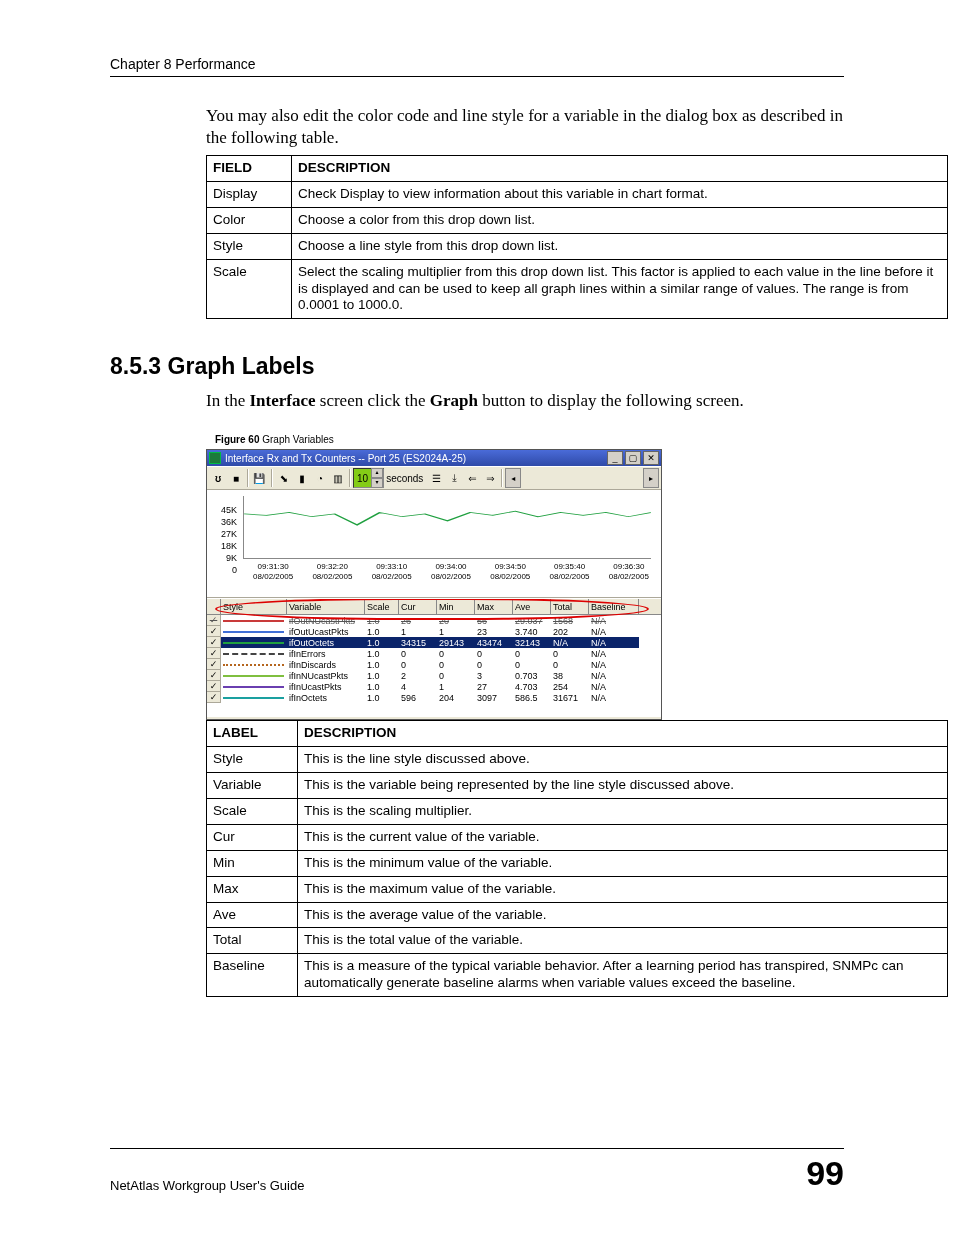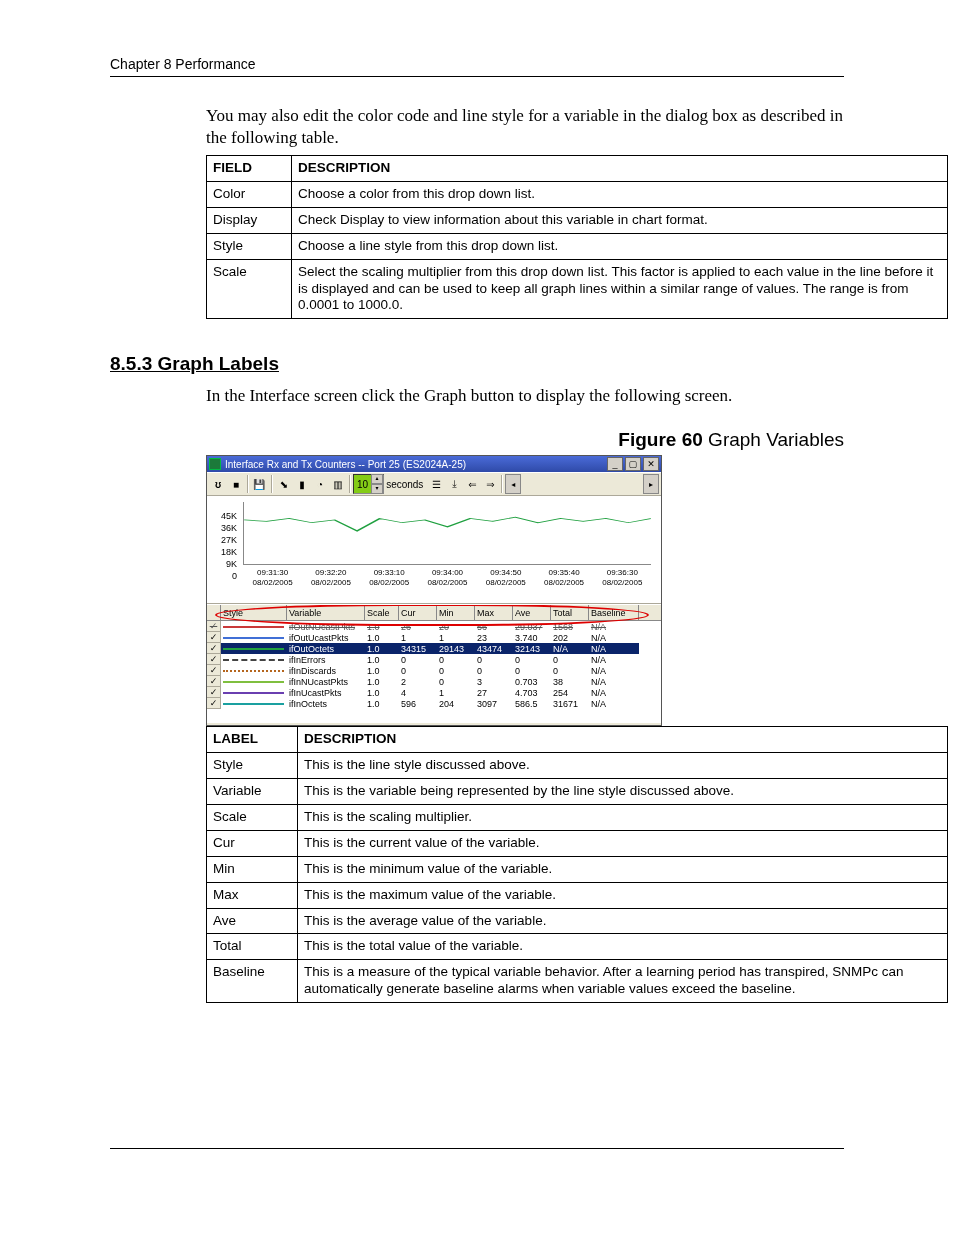--- a/index.html
+++ b/index.html
@@ -59,33 +59,31 @@
     line-height: 1.25;
   }
   table.data th {
     font-weight: bold;
   }
   table.data .col-narrow { width: 72px; }
   table.data .col-narrow2 { width: 78px; }
 
   .h2 {
     font-family: Arial, Helvetica, sans-serif;
-    font-size: 19px;
+    font-size: 23px;
     font-weight: bold;
     margin: 34px 0 10px 0;
-    text-decoration: underline;
   }
   .word-bold {
-    font-weight: normal;
+    font-weight: bold;
   }
   .figure-caption {
     font-family: Arial, Helvetica, sans-serif;
-    font-size: 19px;
-    margin: 22px 0 4px 2px;
-    text-align: right;
+    font-size: 10px;
+    margin: 22px 0 4px 9px;
   }
 
   
   .fig60 {
     width: 456px;
     height: 271px;
     border: 1px solid #555;
     background: #ece9d8;
     font-family: Tahoma, Arial, sans-serif;
     font-size: 9px;
@@ -161,21 +159,21 @@
   .fig60 .yticks {
     position:absolute;left:6px;top:14px;font-size:9px;color:#000;
   }
   .fig60 .yticks div { height:12px; line-height:12px; text-align:right; width:24px; }
   .fig60 .plotarea {
     position:absolute;left:36px;top:6px;right:10px;height:62px;
     border-left:1px solid #888;border-bottom:1px solid #888;
   }
   .fig60 .plotarea svg { position:absolute; left:0; top:0; width:100%; height:100%; }
   .fig60 .xzone {
-    position:absolute;left:36px;right:10px;top:72px;height:30px;
+    position:absolute;left:36px;right:3px;top:72px;height:30px;
     display:flex;
   }
   .fig60 .xzone .xt {
     flex:1;text-align:center;font-size:8px;line-height:10px;color:#000;
     border-left:1px dotted transparent;
   }
 
   .fig60 .gridzone {
     position:relative;height:118px;background:#fff;
     border-top:1px solid #fff;
@@ -253,26 +251,26 @@
 
     <table class="data">
       <thead>
         <tr>
           <th class="col-narrow">FIELD</th>
           <th>DESCRIPTION</th>
         </tr>
       </thead>
       <tbody id="t42body">
           <tr>
+            <td>Display</td>
+            <td>Check Display to view information about this variable in chart format.</td>
+          </tr>
+          <tr>
             <td>Color</td>
             <td>Choose a color from this drop down list.</td>
-          </tr>
-          <tr>
-            <td>Display</td>
-            <td>Check Display to view information about this variable in chart format.</td>
           </tr>
           <tr>
             <td>Style</td>
             <td>Choose a line style from this drop down list.</td>
           </tr>
           <tr>
             <td>Scale</td>
             <td>Select the scaling multiplier from this drop down list. This factor is applied to each value in the line before it is displayed and can be used to keep all graph lines within a similar range of values. The range is from 0.0001 to 1000.0.</td>
           </tr>
         </tbody>
@@ -546,14 +544,18 @@
           </tr>
           <tr>
             <td>Baseline</td>
             <td>This is a measure of the typical variable behavior. After a learning period has transpired, SNMPc can automatically generate baseline alarms when variable values exceed the baseline.</td>
           </tr>
         </tbody>
     </table>
   </div>
 
   <hr class="foot-rule">
+  <div class="footer">
+    <div class="guide">NetAtlas Workgroup User's Guide</div>
+    <div class="pageno">99</div>
+  </div>
 
 </div>
 
 </body></html>

